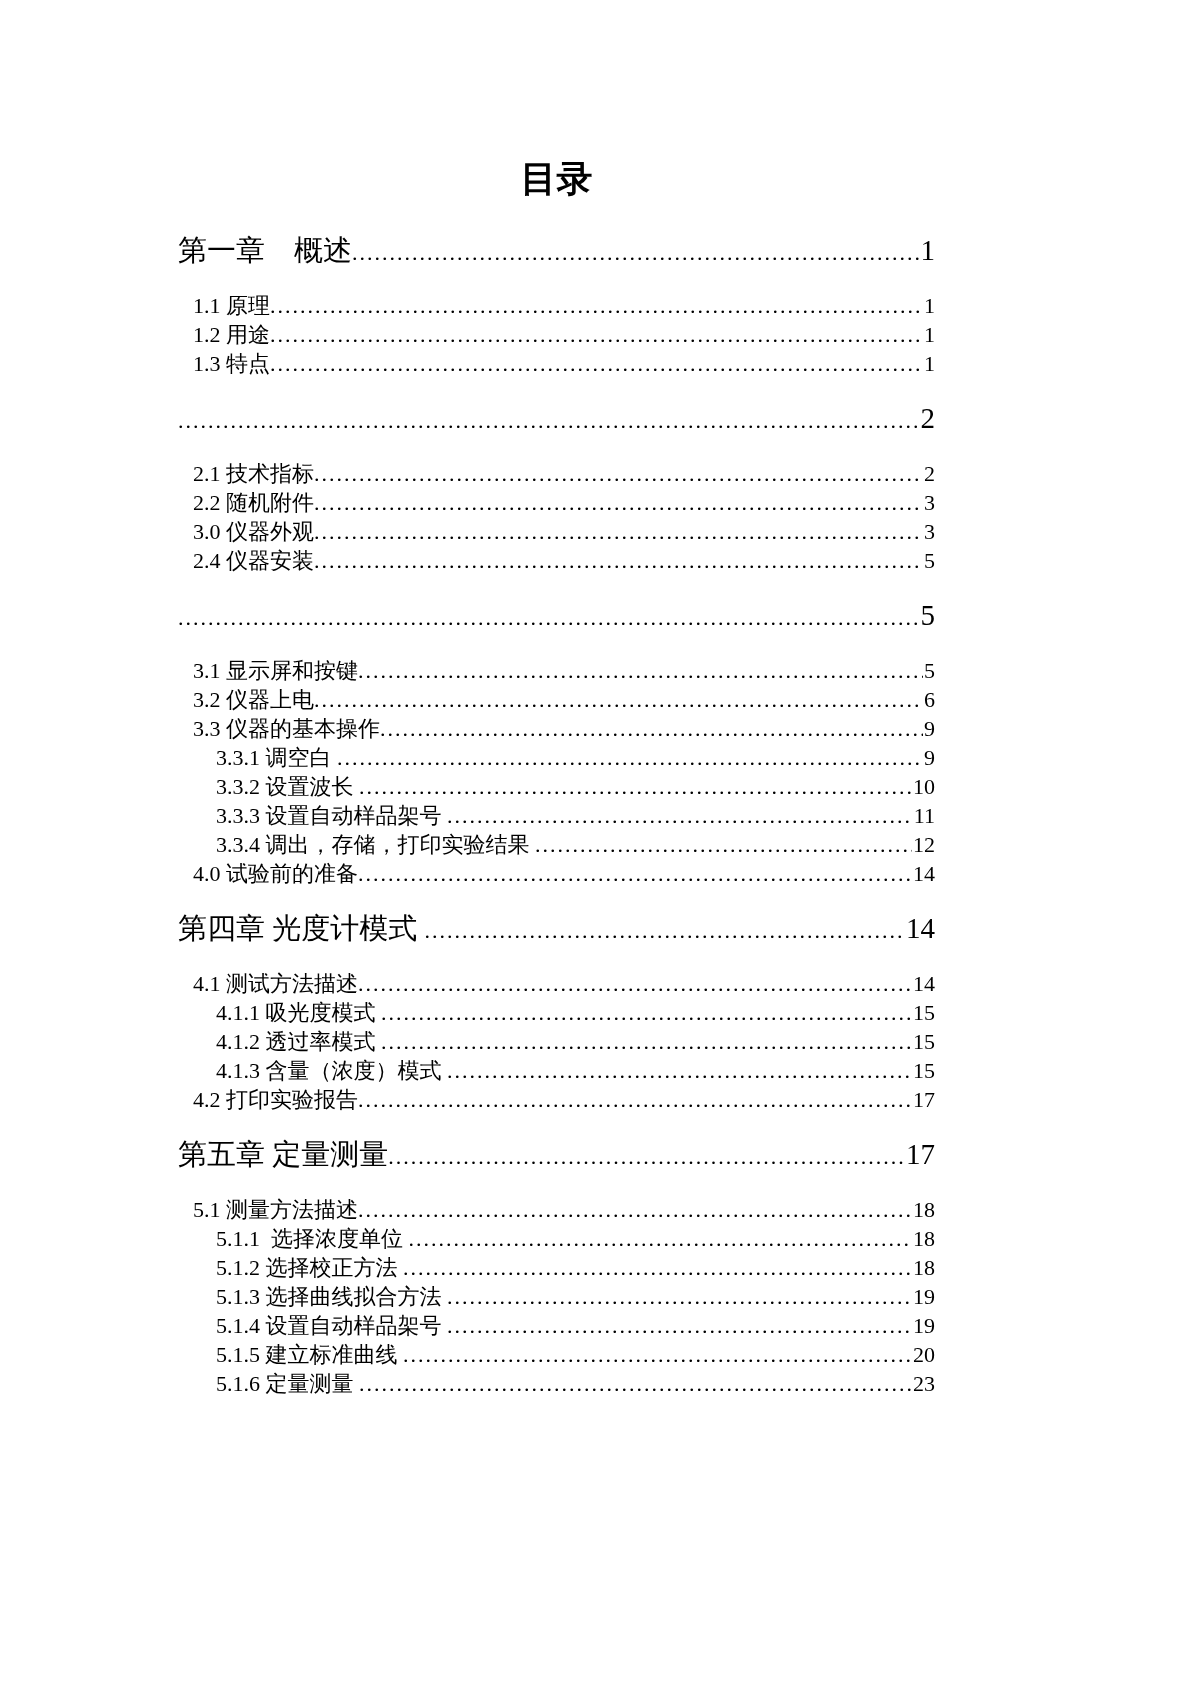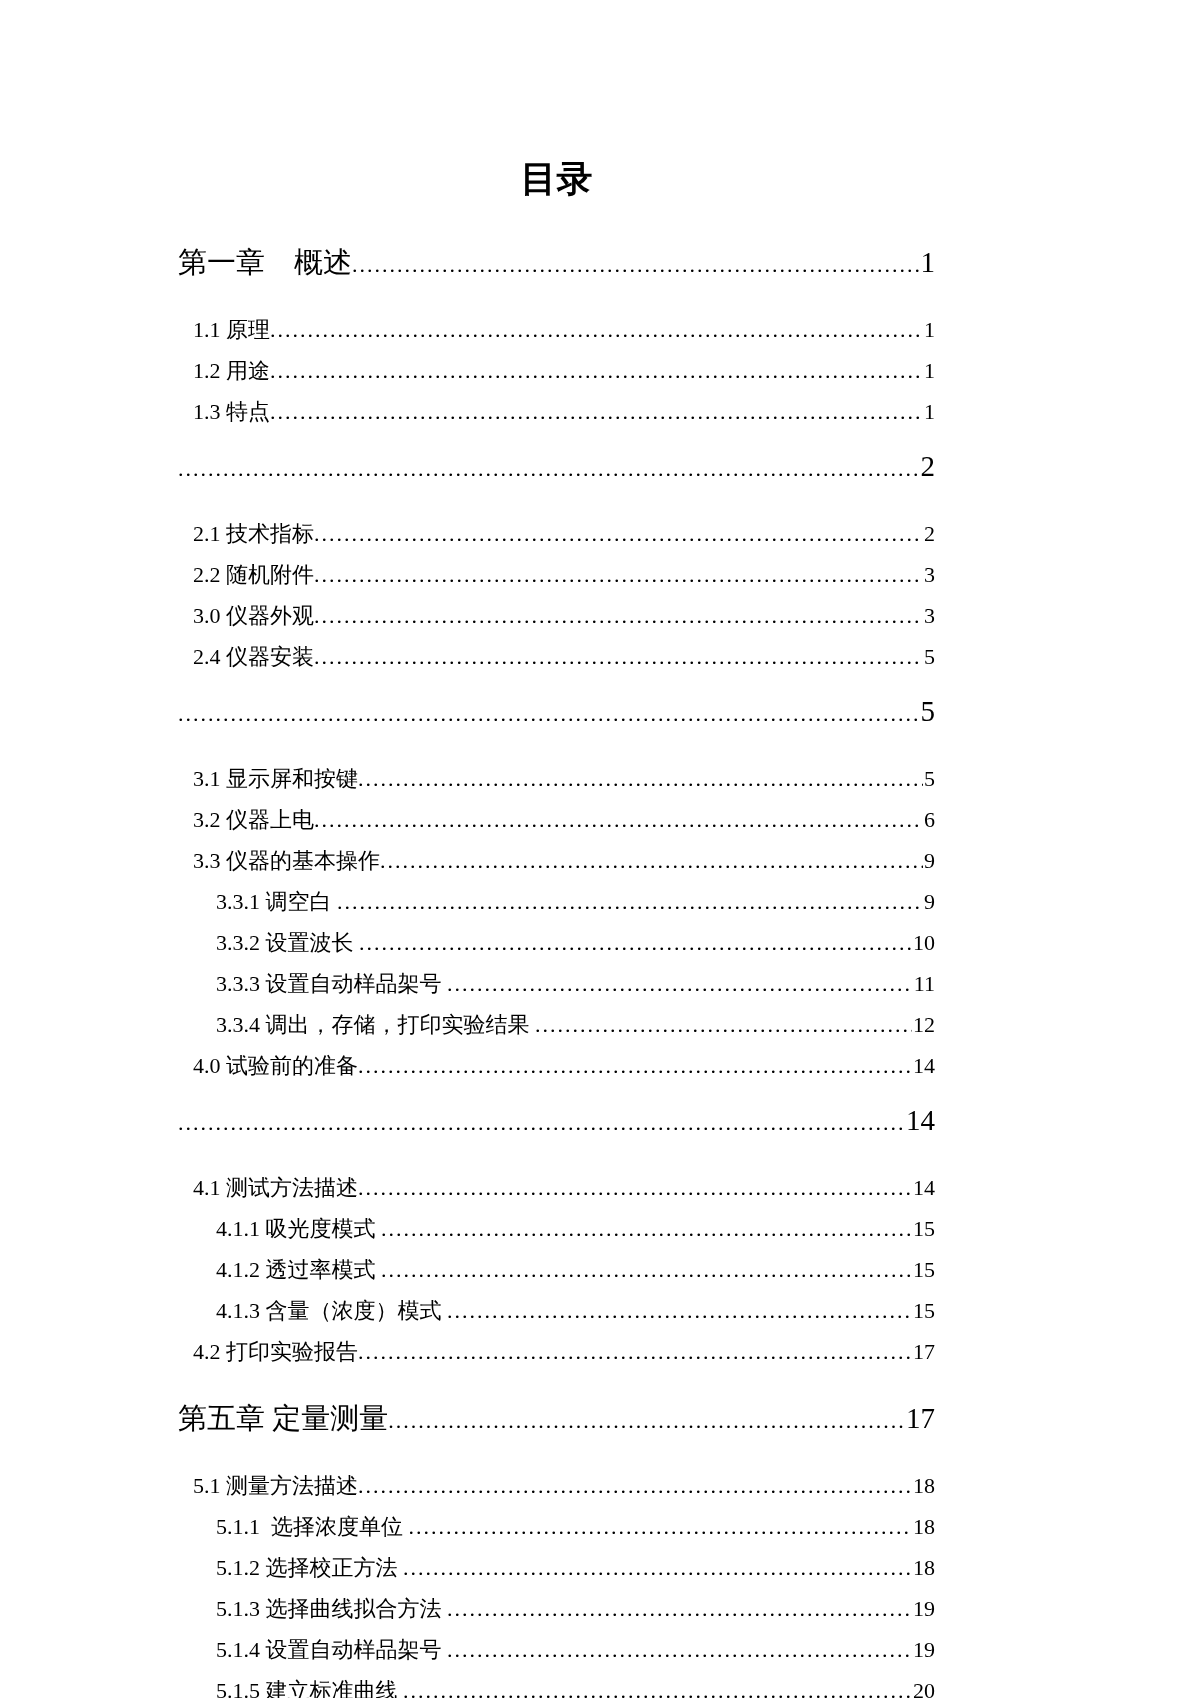--- a/index.html
+++ b/index.html
@@ -40,21 +40,20 @@
   .toc-row.level0 {
     font-size: 29px;
     line-height: 36px;
     margin: 22px 0 20px 0;
   }
   .toc-row.level1 { padding-left: 15px; }
   .toc-row.level2 { padding-left: 38px; text-align: right; }
   .toc-label {
     white-space: pre;
     flex: 0 0 auto;
-    margin-top: 12px;
   }
   .toc-dots {
     flex: 1 1 auto;
     overflow: hidden;
     white-space: nowrap;
     font-size: 22px;
     letter-spacing: 2px;
     min-width: 0;
   }
   .toc-page-num {
@@ -150,20 +149,21 @@
         <span class="toc-label">3.3.4 调出，存储，打印实验结果 </span>
         <span class="toc-dots">............................................................................................................................................................................................................................................................................................................</span>
         <span class="toc-page-num">12</span>
       </div>
       <div class="toc-row level1">
         <span class="toc-label">4.0 试验前的准备</span>
         <span class="toc-dots">............................................................................................................................................................................................................................................................................................................</span>
         <span class="toc-page-num">14</span>
       </div>
       <div class="toc-row level0">
+        <span class="toc-label">第四章 光度计模式 </span>
         <span class="toc-dots">............................................................................................................................................................................................................................................................................................................</span>
         <span class="toc-page-num">14</span>
       </div>
       <div class="toc-row level1">
         <span class="toc-label">4.1 测试方法描述</span>
         <span class="toc-dots">............................................................................................................................................................................................................................................................................................................</span>
         <span class="toc-page-num">14</span>
       </div>
       <div class="toc-row level2">
         <span class="toc-label">4.1.1 吸光度模式 </span>

